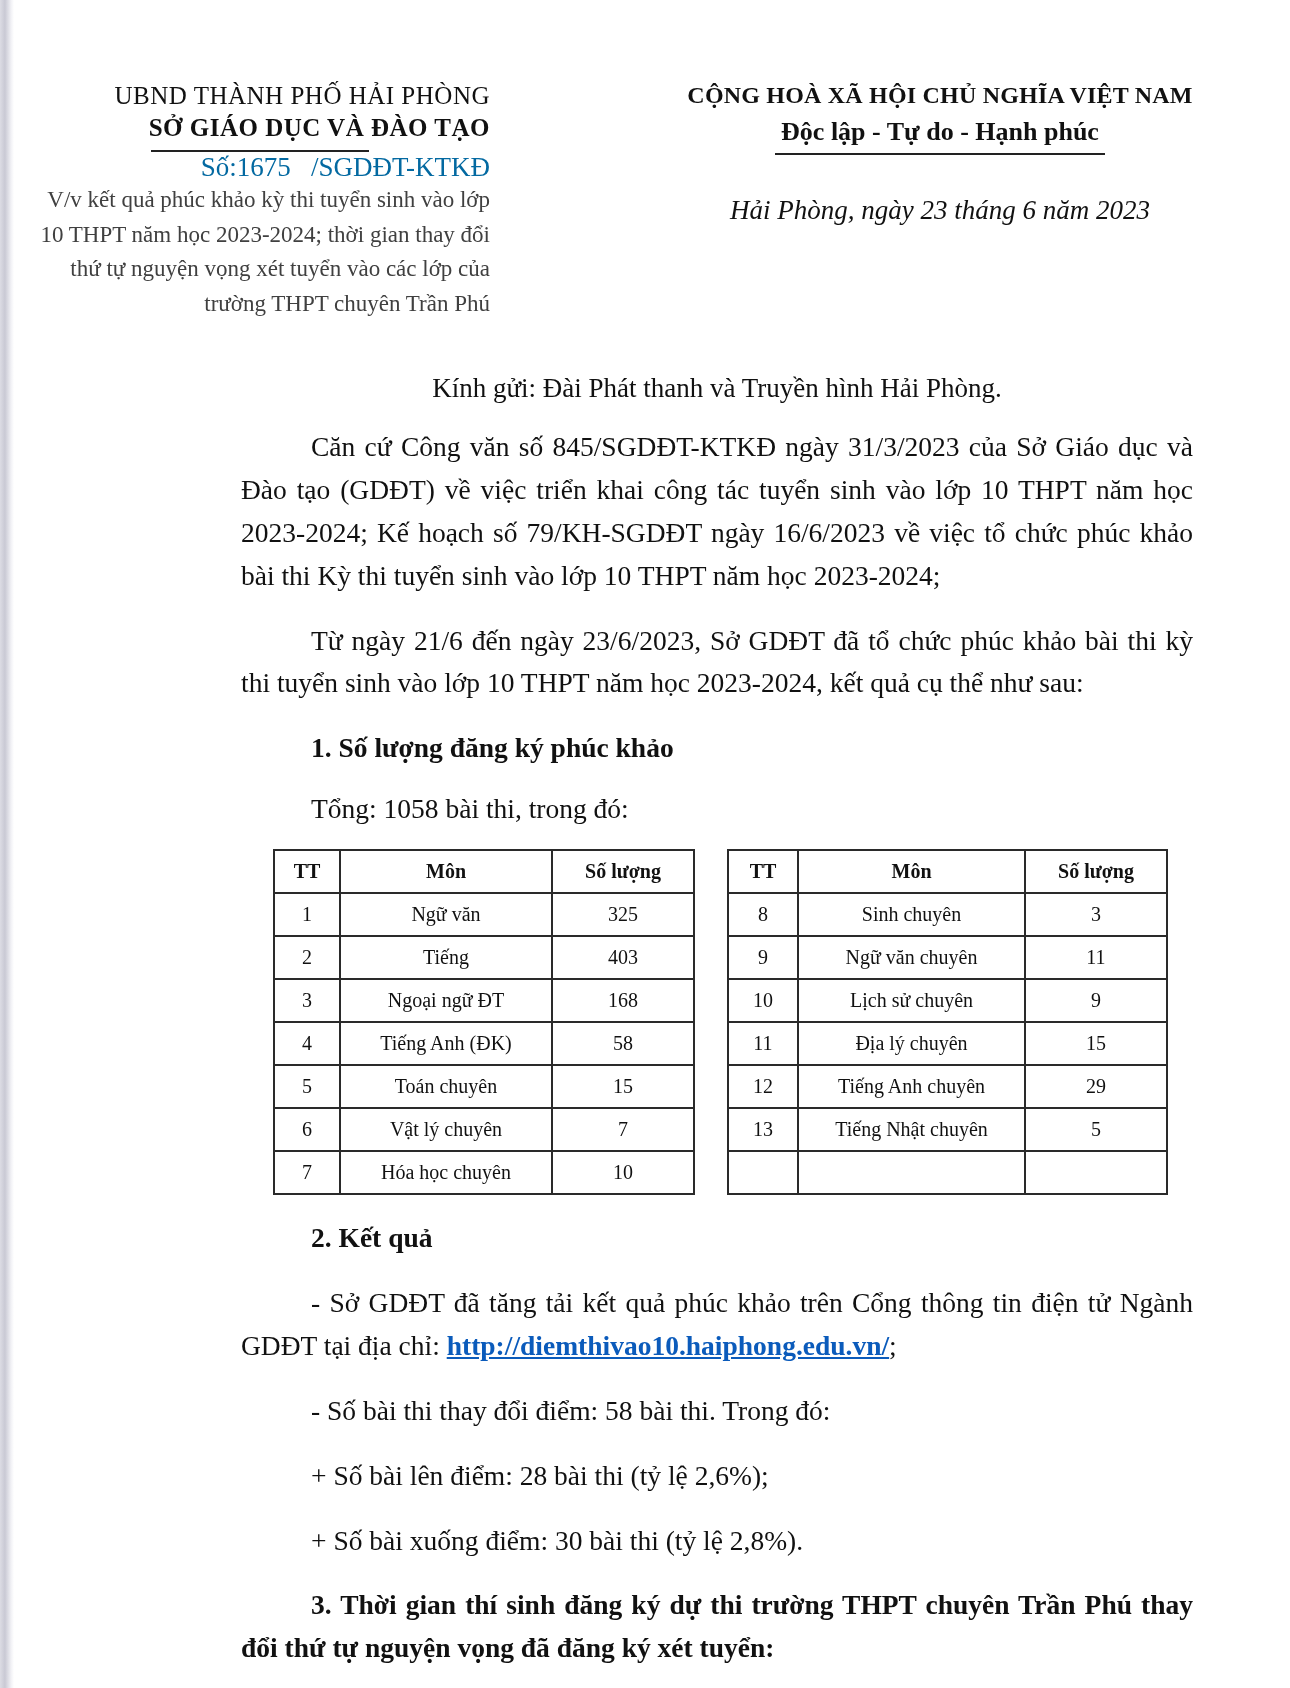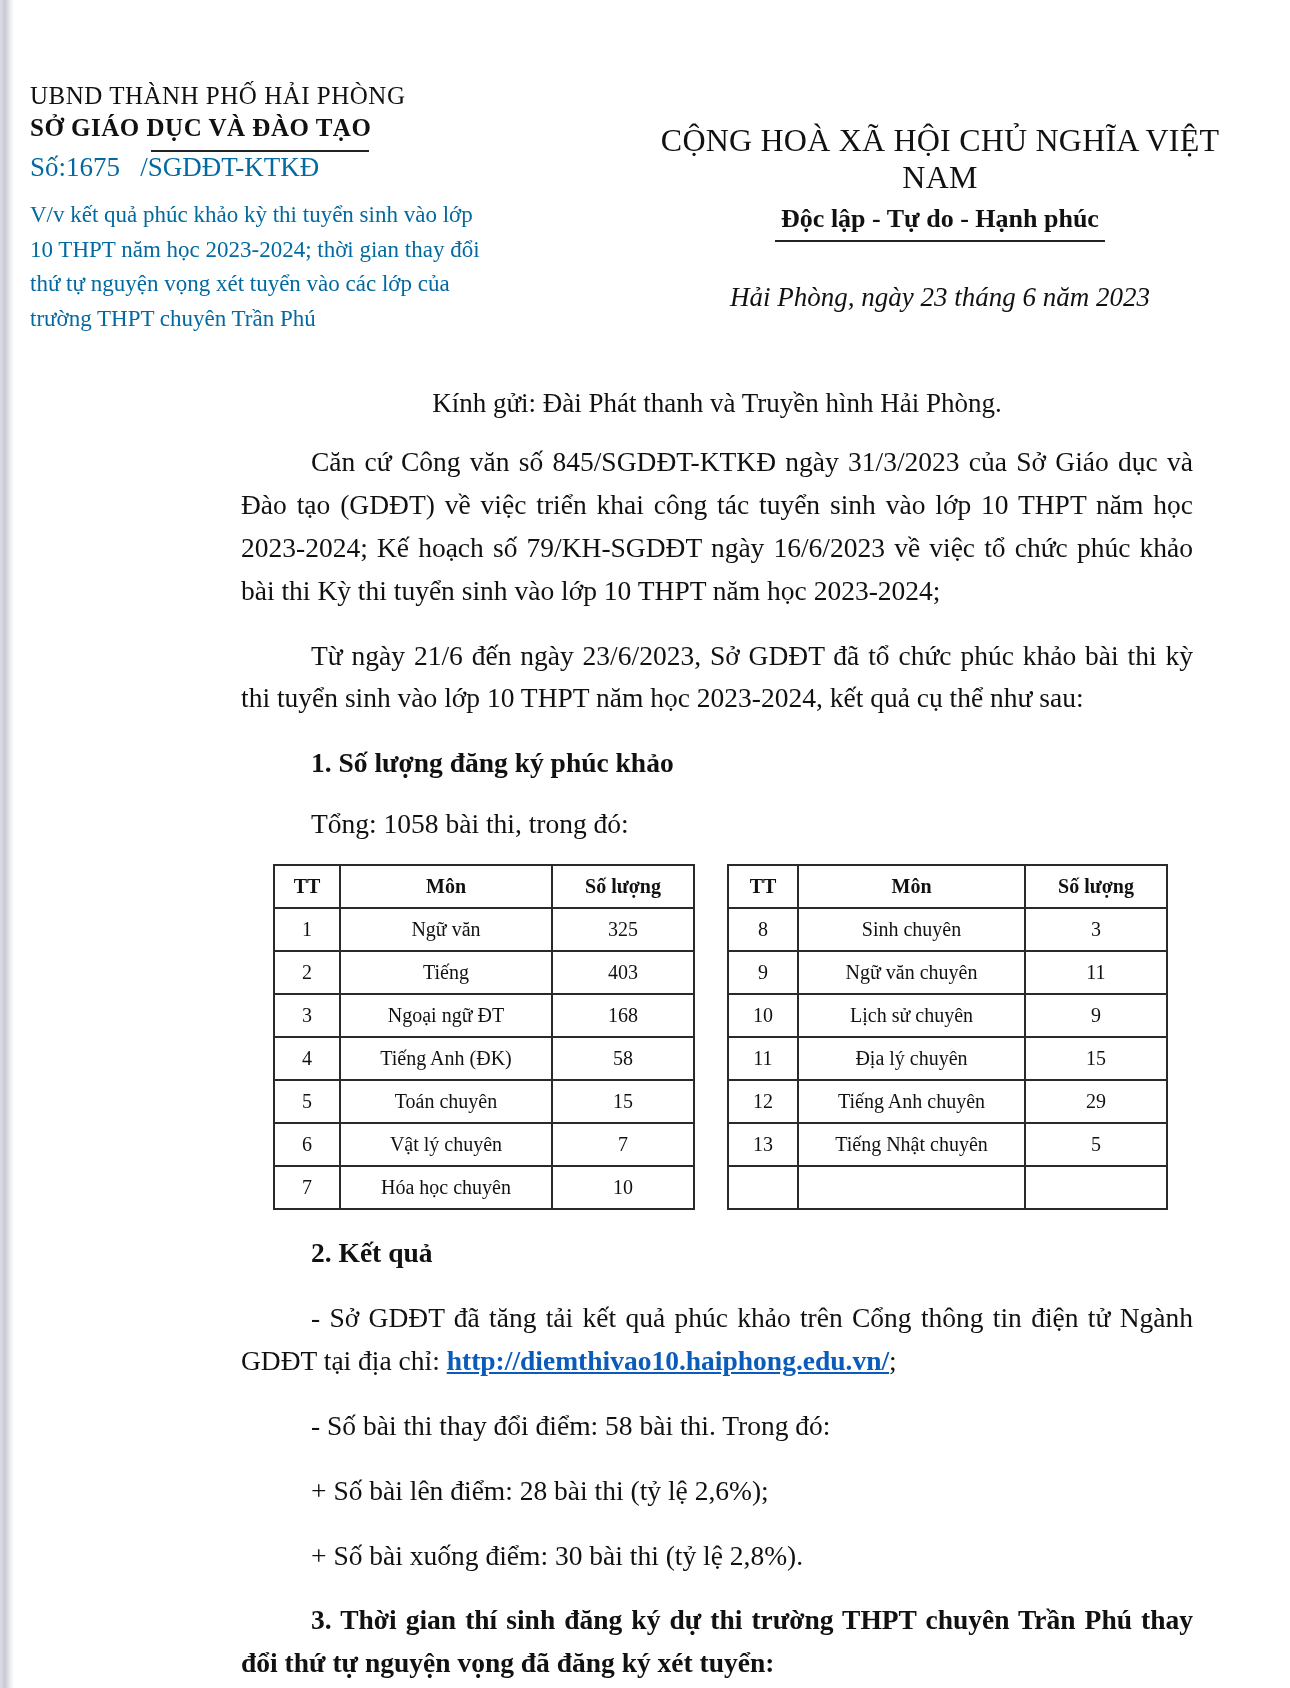--- a/index.html
+++ b/index.html
@@ -30,47 +30,47 @@
   }
 
   
   .header {
     display: flex;
     justify-content: space-between;
     padding-top: 82px;
   }
   .header-left {
     width: 460px;
-    text-align: left;
+    text-align: right;
     flex: 0 0 auto;
   }
   .header-right {
     width: 640px;
     text-align: center;
     flex: 0 0 auto;
   }
   .hl-line1 { font-size: 25px; letter-spacing: 0.5px; }
   .hl-line2 { font-size: 25px; font-weight: bold; letter-spacing: 0.5px; margin-top: 4px; }
   .hl-rule {
     width: 218px; height: 0;
     border-bottom: 2.5px solid #222;
     margin: 8px auto 0 auto;
   }
   .doc-number {
     font-size: 27px;
     color: #0369a1;
     white-space: pre;
   }
   .subject {
-    margin-top: 15px;
+    margin-top: 0;
     font-size: 23px;
     line-height: 1.5;
-    color: #0369a1;
-  }
-  .hr-nation { font-size: 32px; font-weight: normal; letter-spacing: 0.2px; margin-top: 40px; }
+    color: #404040;
+  }
+  .hr-nation { font-size: 24px; font-weight: bold; letter-spacing: 0.2px; }
   .hr-motto-wrap { margin-top: 8px; }
   .hr-motto {
     display: inline-block;
     font-size: 26px;
     font-weight: bold;
     border-bottom: 2.5px solid #222;
     padding: 0 6px 6px 6px;
   }
   .hr-date {
     margin-top: 40px;

